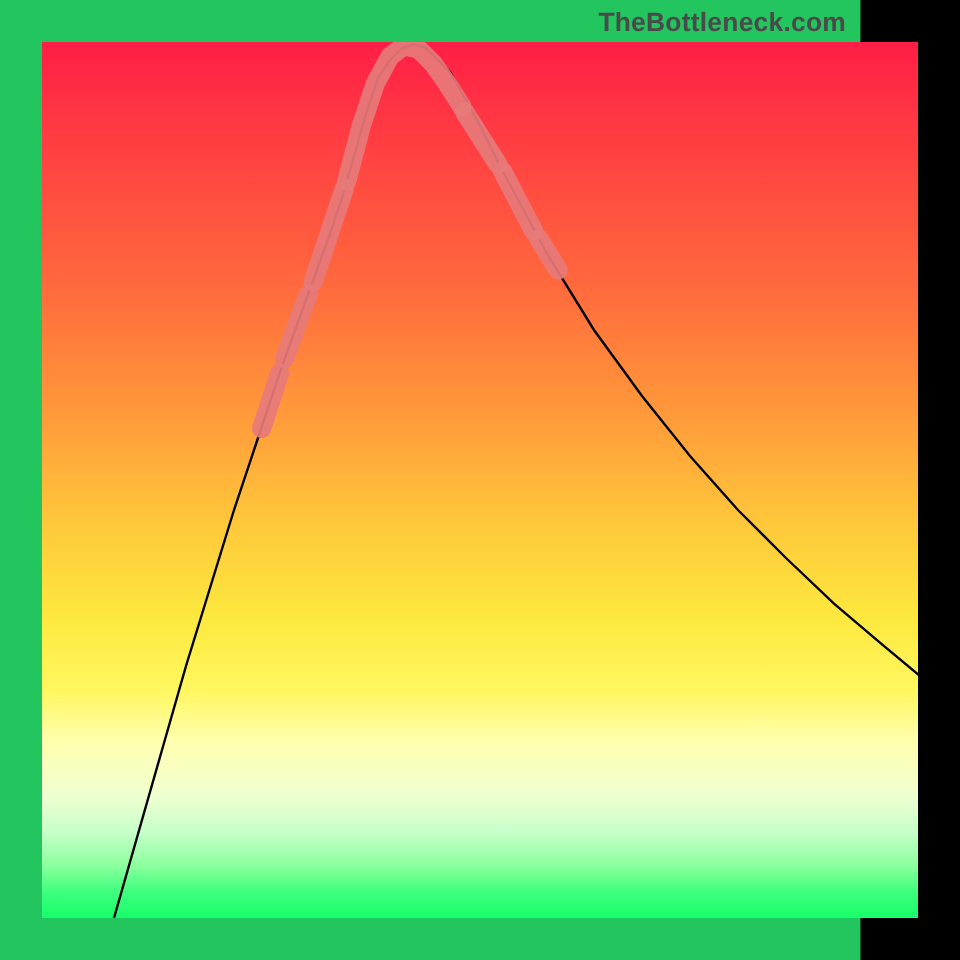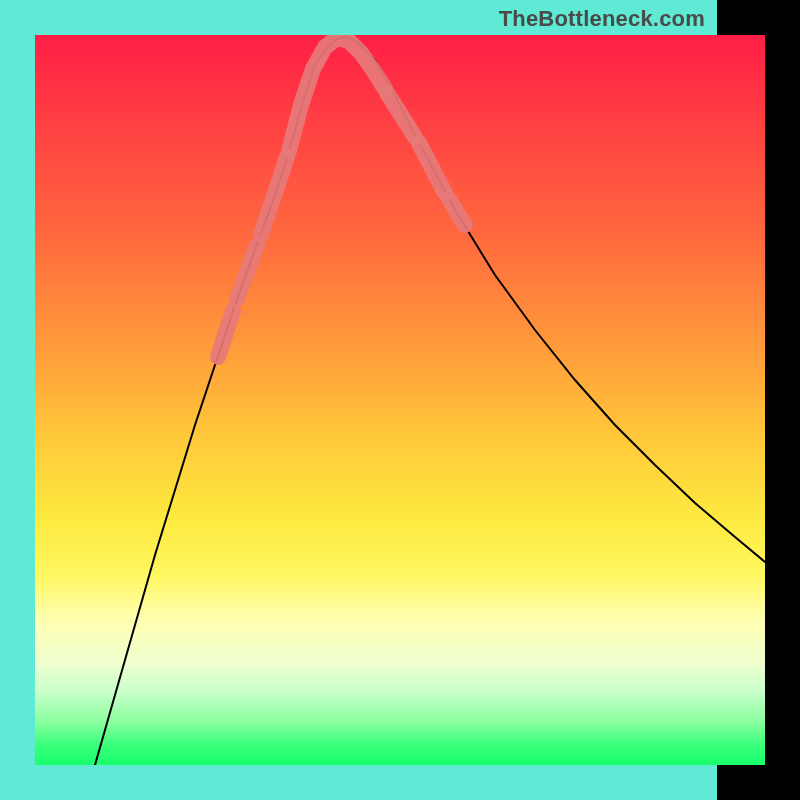--- a/index.html
+++ b/index.html
@@ -8,21 +8,21 @@
     width: 800px;
     height: 800px;
     overflow: hidden;
     background: #000;
     font-family: Arial, Helvetica, sans-serif;
   }
   .frame {
     position: absolute;
     left: 0; top: 0;
     width: 717px; height: 800px;
-    background: #5eead4;
+    background: #22c55e;
   }
   .plot-area {
     position: absolute;
     left: 35px;
     top: 35px;
     width: 730px;
     height: 730px;
     overflow: hidden;
   }
   .gradient-bg {

